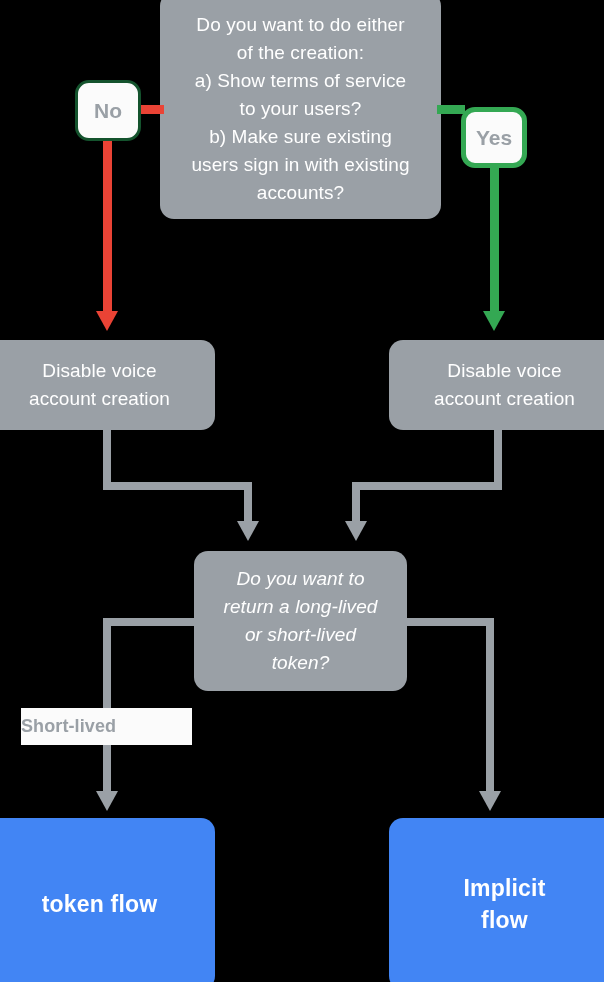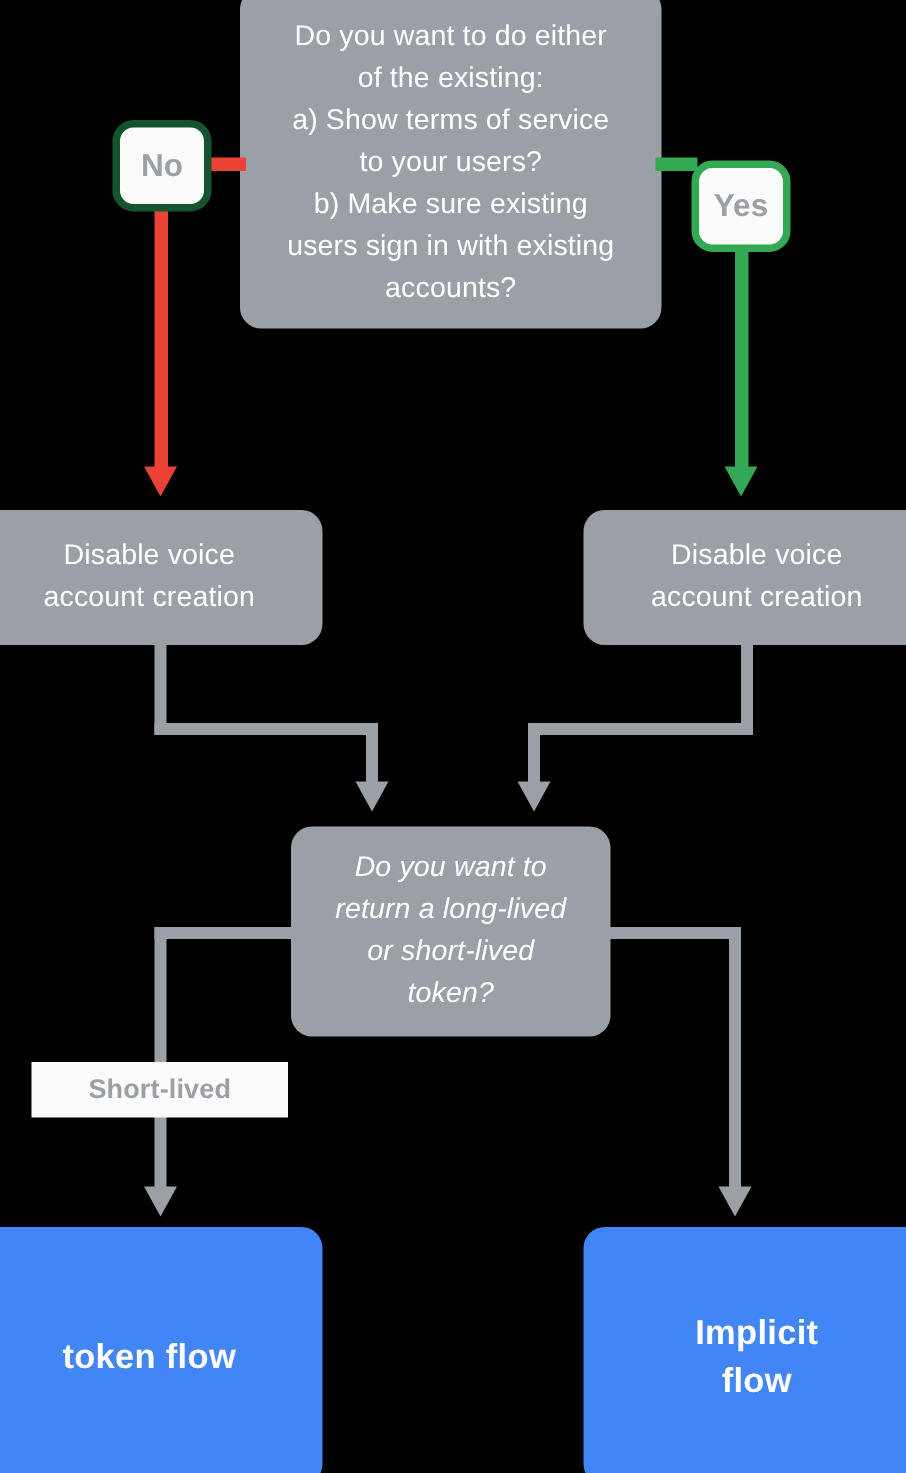--- a/index.html
+++ b/index.html
@@ -47,30 +47,29 @@
     background: #fbfbfb;
     display: flex;
     align-items: center;
     justify-content: center;
     border-radius: 14px;
     font-size: 21px;
     font-weight: 700;
     color: #9aa0a6;
     z-index: 6;
   }
-  .badge.no  { border: 5px solid #14532d; }
+  .badge.no  { border: 3px solid #14532d; }
   .badge.yes { border: 5px solid #34a853; }
 
   .edge-label {
     position: absolute;
     box-sizing: border-box;
     background: #fbfbfb;
     display: flex;
     align-items: center;
-    justify-content: center;
     font-size: 18px;
     font-weight: 700;
     color: #9aa0a6;
     z-index: 5;
     letter-spacing: .1px;
   }
 
   
   .h-line, .v-line {
     position: absolute;
@@ -93,21 +92,21 @@
   .arrow-down.green-a { border-top: 20px solid #34a853; }
 </style>
 </head>
 <body>
 
 <div id="canvas">
 
   <div class="node gray-box" style="left:160px; top:-8px; width:281px; height:227px; padding:6px 14px 0 14px;">
     <div>
       <div>Do you want to do either</div>
-      <div>of the existing:</div>
+      <div>of the creation:</div>
       <div>a) Show terms of service</div>
       <div>to your users?</div>
       <div>b) Make sure existing</div>
       <div>users sign in with existing</div>
       <div>accounts?</div>
     </div>
   </div>
 
   <div class="h-line red" style="left:136px; top:105px; width:28px; height:9px;"></div>
   <div class="badge no" style="left:75px; top:80px; width:66px; height:61px;">

